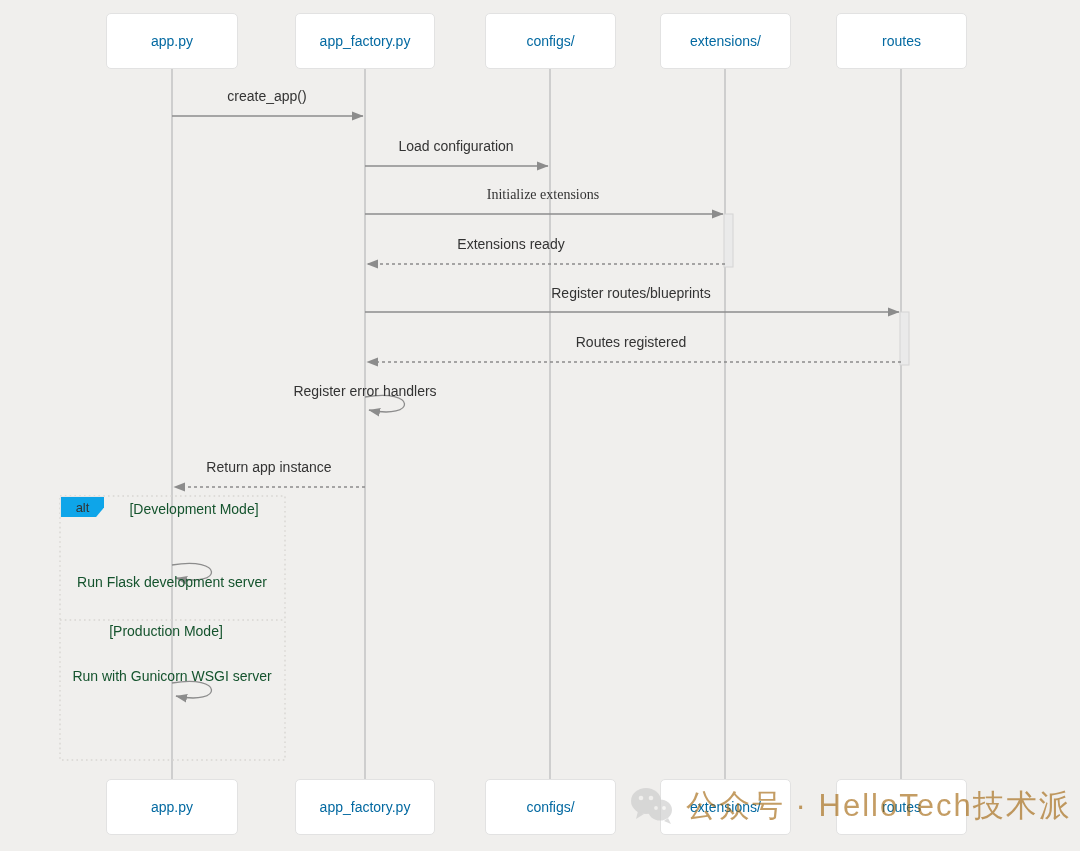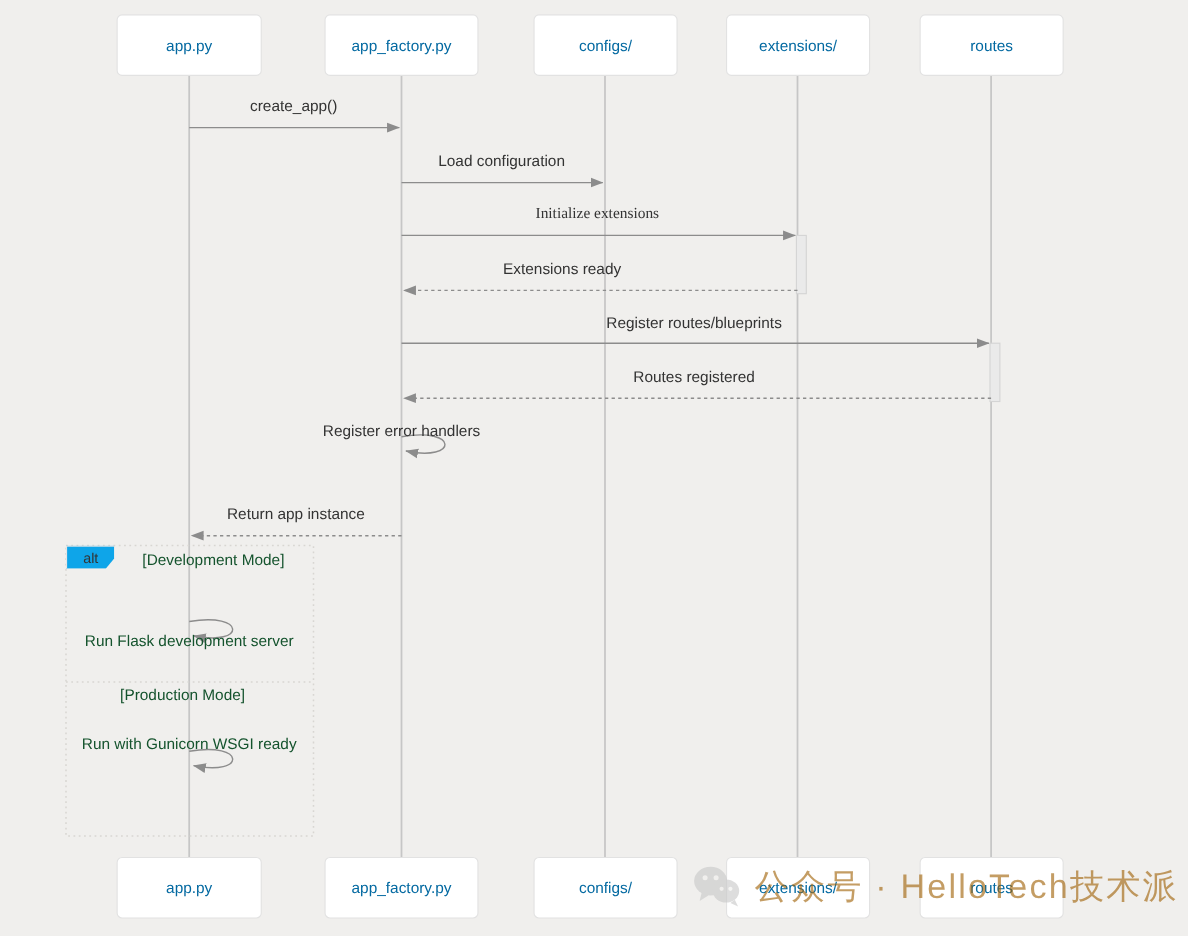--- a/index.html
+++ b/index.html
@@ -169,21 +169,21 @@
       <div class="msg-label" style="left: 631px; top: 285px;">Register routes/blueprints</div>
       <div class="msg-label" style="left: 631px; top: 334px;">Routes registered</div>
       <div class="msg-label" style="left: 365px; top: 383px;">Register error handlers</div>
       <div class="msg-label" style="left: 269px; top: 459px;">Return app instance</div>
     </div>
   <div id="fragment-parts">
       <div class="frag-tag" style="left: 60px; top: 496px; width: 44px; height: 21px;">alt</div>
       <div class="frag-label-text" style="left: 194px; top: 501px;">[Development Mode]</div>
       <div class="frag-label-text" style="left: 172px; top: 550px; margin-top: 24px;">Run Flask development server</div>
       <div class="frag-label-text" style="left: 156px; top: 623px; margin-left: 10px;">[Production Mode]</div>
-      <div class="frag-label-text" style="left: 172px; top: 668px;">Run with Gunicorn WSGI ready</div>
+      <div class="frag-label-text" style="left: 172px; top: 668px;">Run with Gunicorn WSGI server</div>
     </div>
 
   <div class="watermark" style="left: 630px; top: 785px;">
     <svg width="44" height="38" viewBox="0 0 44 38">
       <ellipse cx="16" cy="14" rx="15" ry="13" fill="#c9c9c9"></ellipse>
       <path d="M 8 24 L 6 32 L 14 27 Z" fill="#c9c9c9"></path>
       <circle cx="11" cy="11" r="2.3" fill="#f0efed"></circle>
       <circle cx="21" cy="11" r="2.3" fill="#f0efed"></circle>
       <ellipse cx="30" cy="23" rx="12" ry="10.5" fill="#c9c9c9"></ellipse>
       <path d="M 38 31 L 41 37 L 34 34 Z" fill="#c9c9c9"></path>

